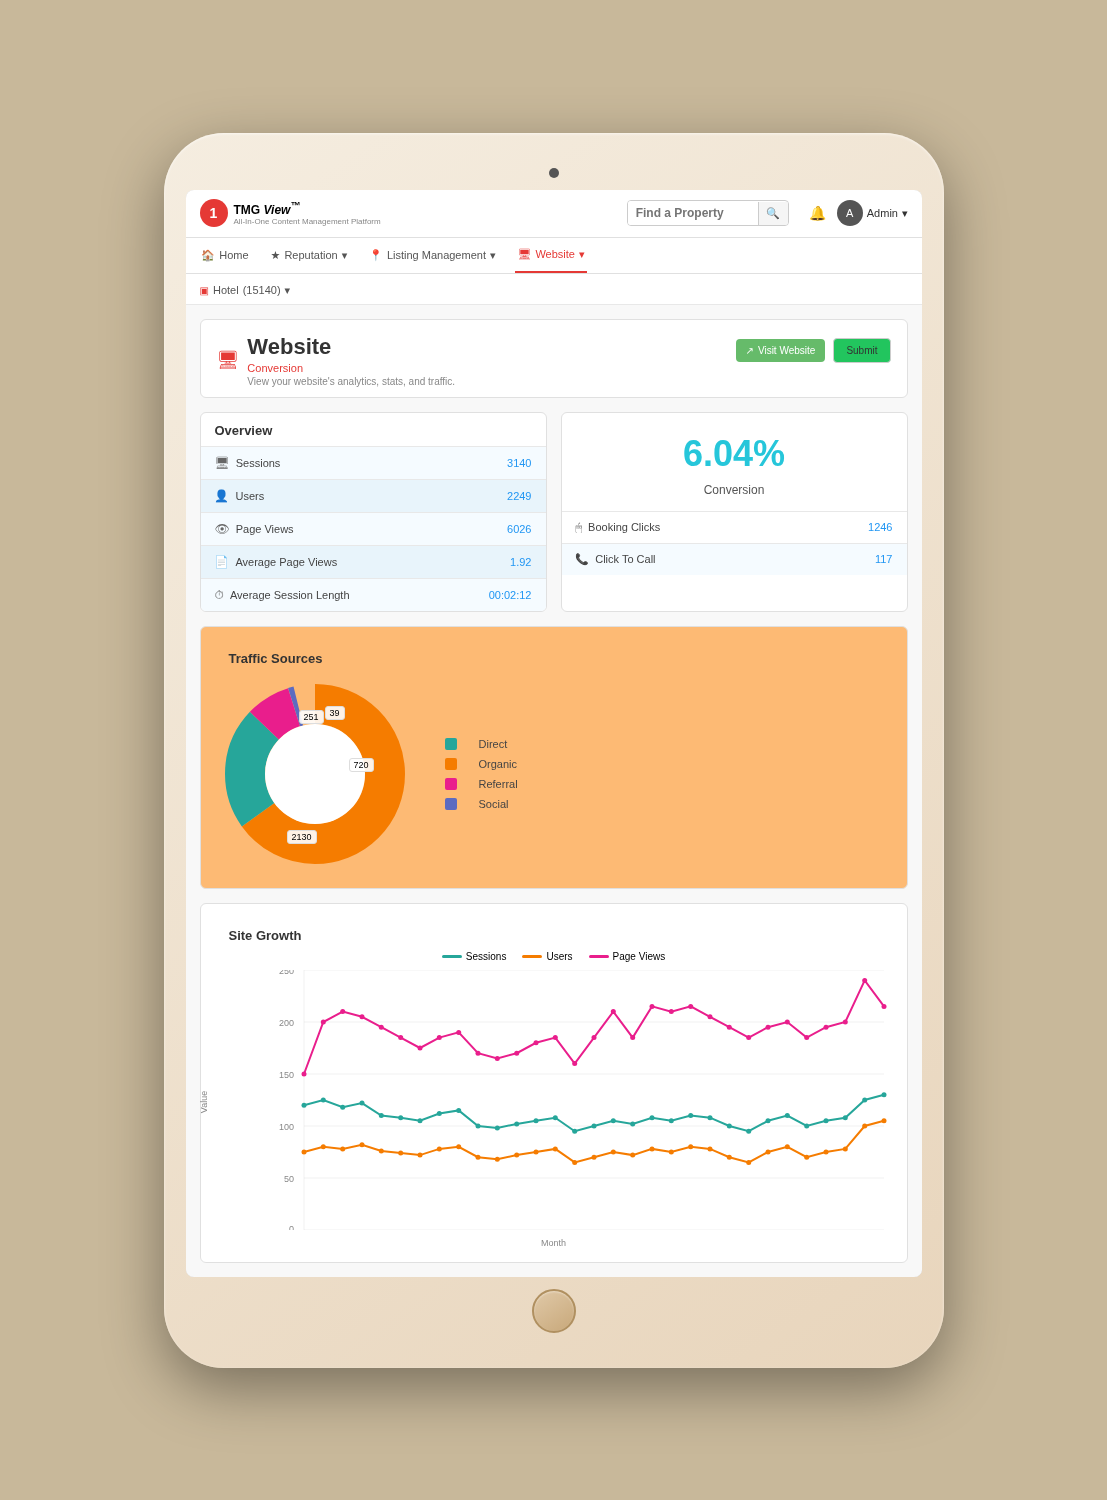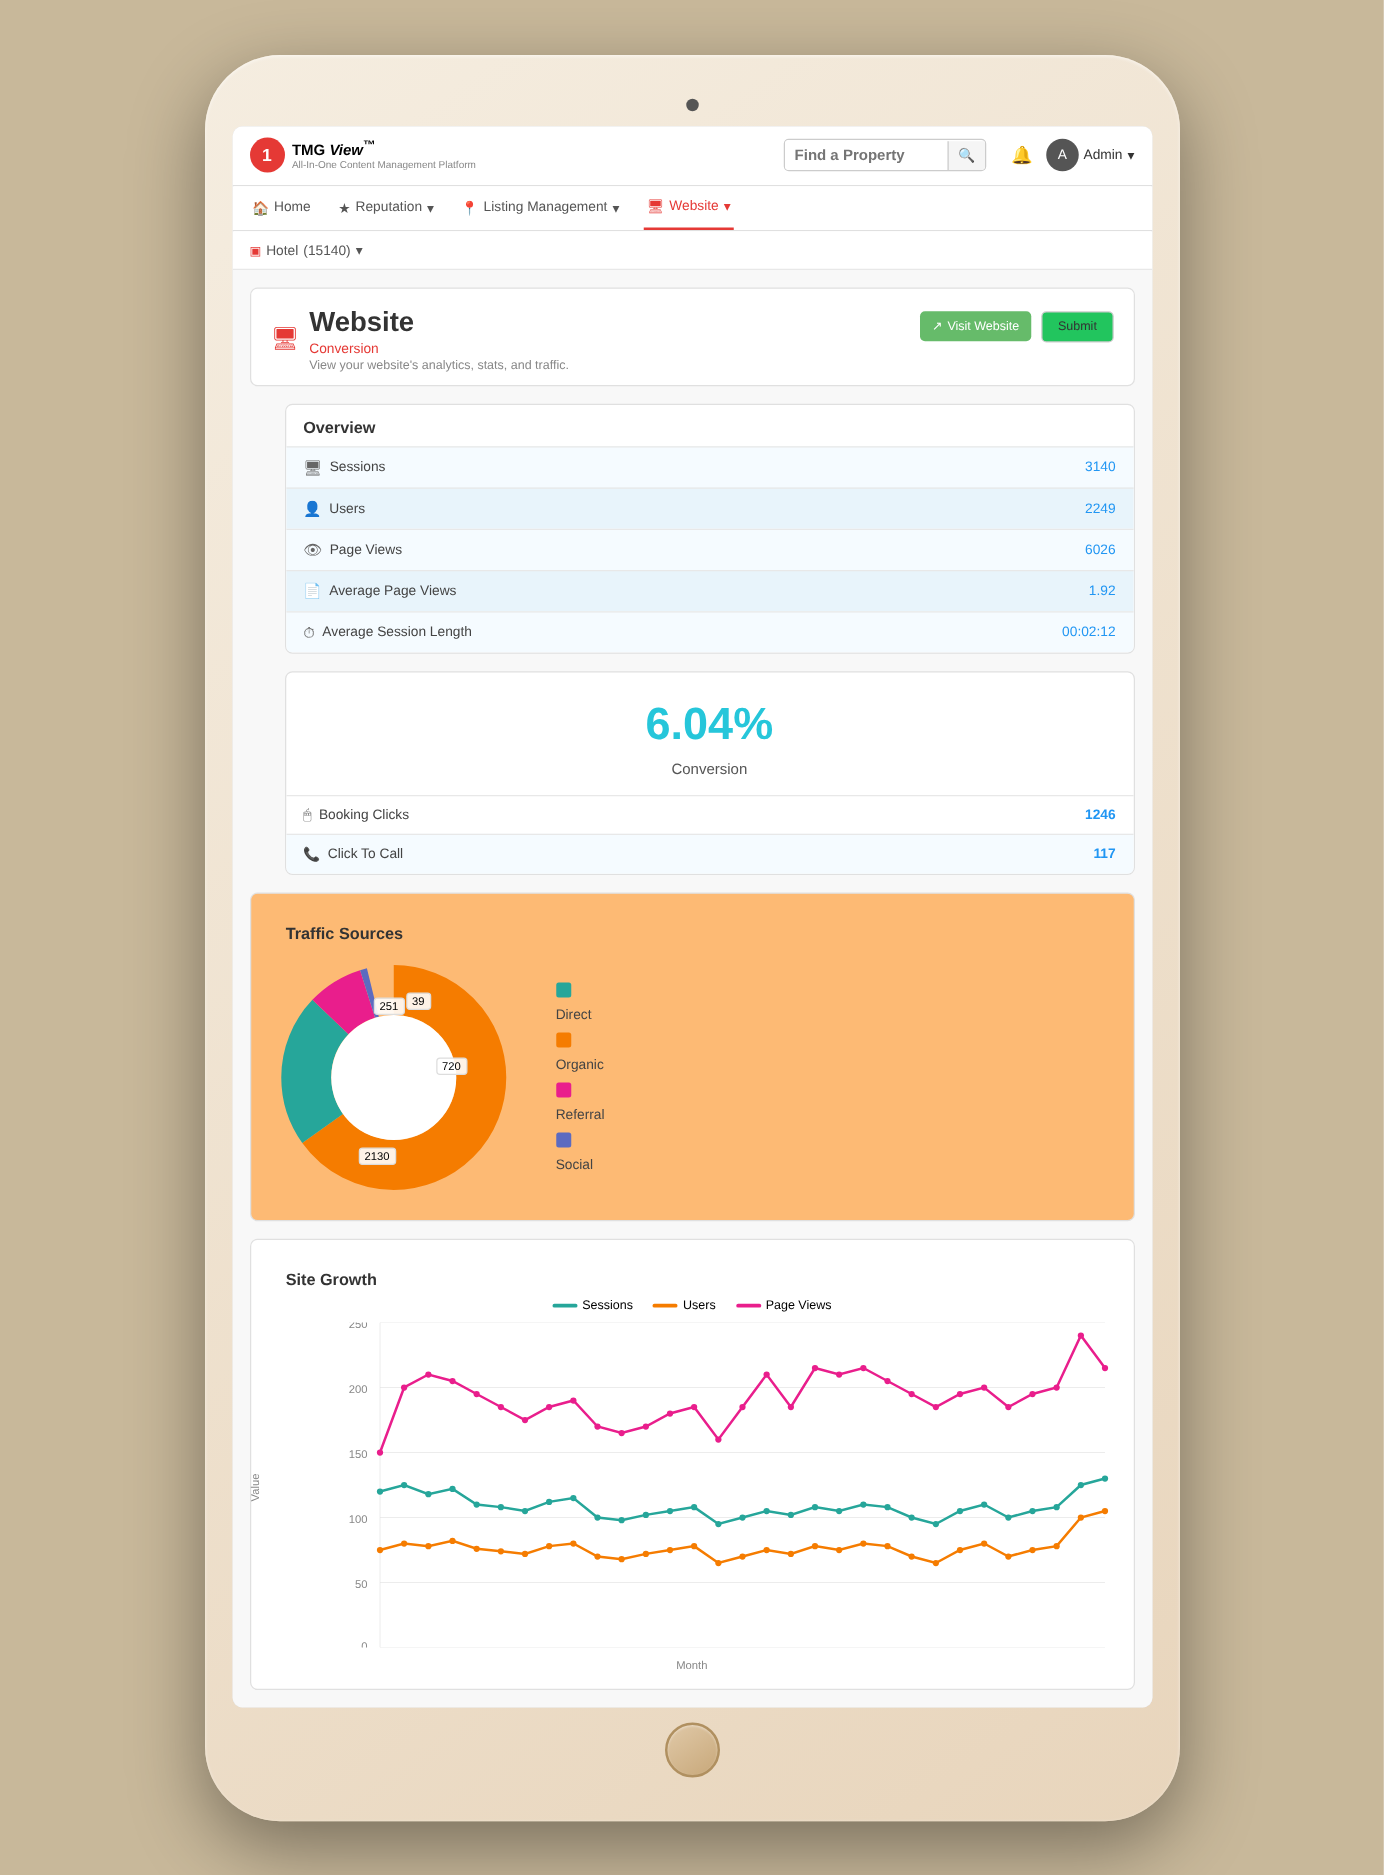--- a/index.html
+++ b/index.html
@@ -184,24 +184,23 @@
       border: 1px solid #ccc;
       border-radius: 4px;
       padding: 6px 12px;
       font-size: 10px;
       cursor: pointer;
     }
 
     
     .metrics-grid {
       display: grid;
-      grid-template-columns: 1fr;
+      grid-template-columns: 1fr 1fr;
       gap: 14px;
       margin-bottom: 14px;
-      margin-left: 28px;
     }
 
     
     .overview-panel {
       background: #fff;
       border: 1px solid #e0e0e0;
       border-radius: 6px;
       overflow: hidden;
     }
     .panel-title {
@@ -244,36 +243,36 @@
     }
     .conversion-metric {
       display: flex; align-items: center; justify-content: space-between;
       padding: 9px 14px;
       border-top: 1px solid #e8e8e8;
       font-size: 11px;
     }
     .conversion-metric:first-of-type { background: #e8f4fb; }
     .conversion-metric:last-of-type { background: #f5fbff; }
     .conv-label { display: flex; align-items: center; gap: 6px; color: #444; }
-    .conv-value { color: #2196f3; font-weight: 700; }
+    .conv-value { color: #2196f3; font-weight: 400; }
 
     
     .traffic-panel {
       background: #fdba74;
       border: 1px solid #e0e0e0;
       border-radius: 6px;
       padding: 14px;
       margin-bottom: 14px;
     }
     .traffic-inner {
       display: flex; align-items: center; gap: 30px;
     }
     .donut-container { position: relative; width: 200px; height: 200px; flex-shrink: 0; }
     .traffic-legend { display: flex; flex-direction: column; gap: 8px; }
-    .legend-item { display: flex; gap: 8px; font-size: 11px; color: #444; flex-direction: column; }
+    .legend-item { display: flex; align-items: center; gap: 22px; font-size: 11px; color: #444; }
     .legend-dot { width: 12px; height: 12px; border-radius: 2px; flex-shrink: 0; }
 
     
     .growth-panel {
       background: #fff;
       border: 1px solid #e0e0e0;
       border-radius: 6px;
       padding: 14px;
     }
     .chart-legend {

